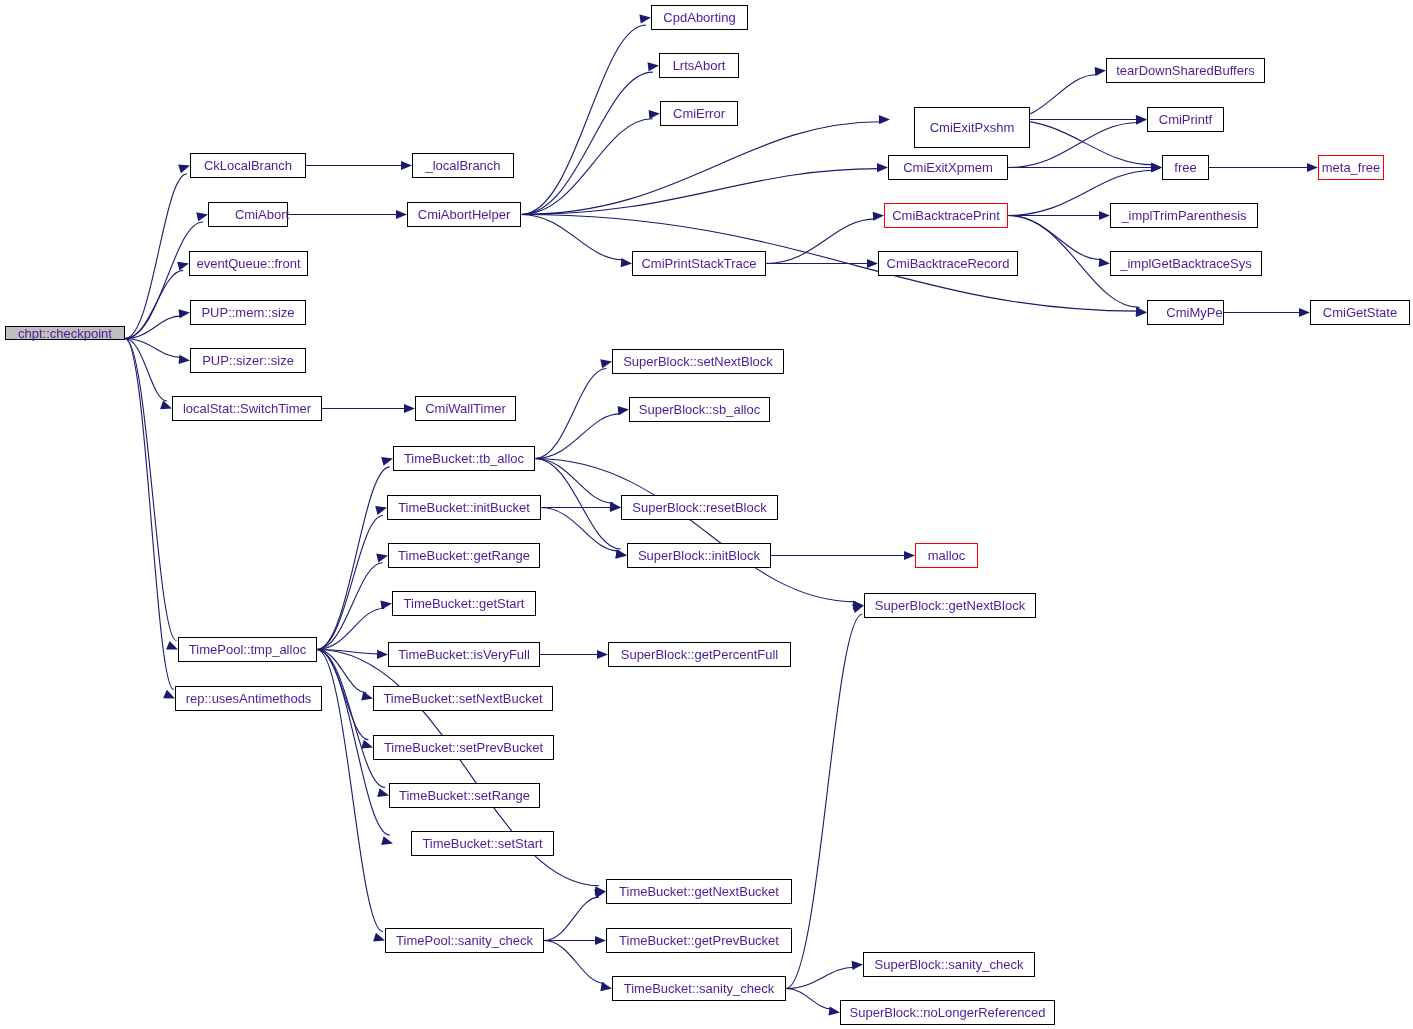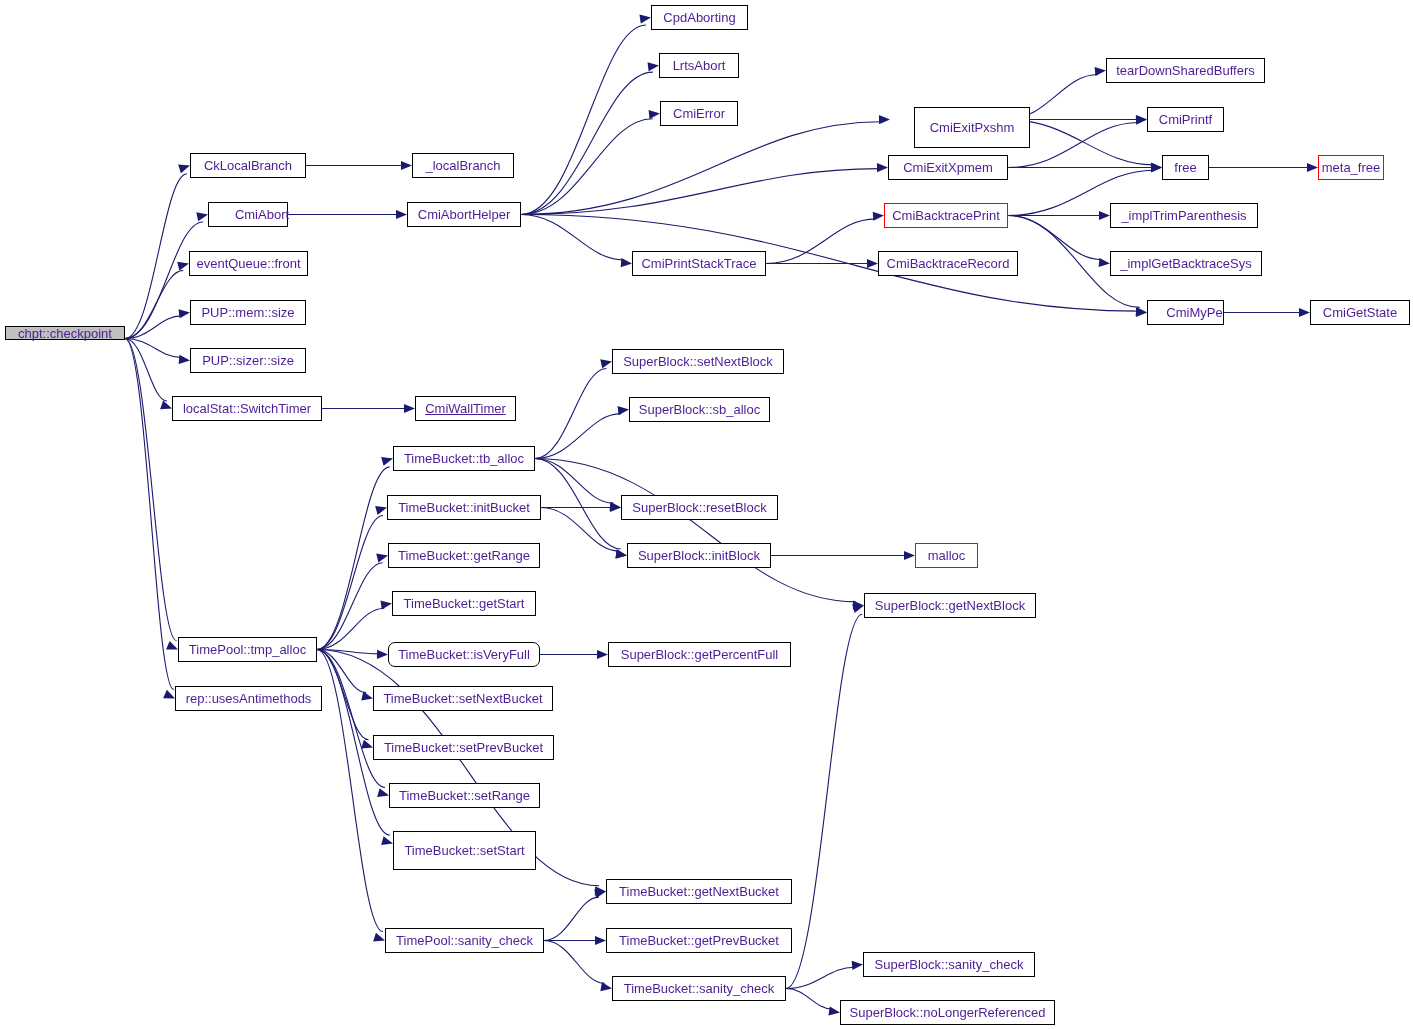--- a/index.html
+++ b/index.html
@@ -195,21 +195,21 @@
       </div>
       <div class="node" style="left: 172px; top: 396px; width: 150px; height: 25px;">
         <span>localStat::SwitchTimer</span>
       </div>
       <div class="node" style="left: 412px; top: 153px; width: 102px; height: 25px;">
         <span>_localBranch</span>
       </div>
       <div class="node" style="left: 407px; top: 202px; width: 114px; height: 25px;">
         <span>CmiAbortHelper</span>
       </div>
-      <div class="node" style="left: 415px; top: 396px; width: 101px; height: 25px; text-decoration: underline;">
+      <div class="node" style="left: 415px; top: 396px; width: 101px; height: 25px;">
         <span>CmiWallTimer</span>
       </div>
       <div class="node" style="left: 651px; top: 5px; width: 97px; height: 25px;">
         <span>CpdAborting</span>
       </div>
       <div class="node" style="left: 659px; top: 53px; width: 80px; height: 25px;">
         <span>LrtsAbort</span>
       </div>
       <div class="node" style="left: 660px; top: 101px; width: 78px; height: 25px;">
         <span>CmiError</span>
@@ -264,33 +264,33 @@
       </div>
       <div class="node" style="left: 387px; top: 495px; width: 154px; height: 25px;">
         <span>TimeBucket::initBucket</span>
       </div>
       <div class="node" style="left: 388px; top: 543px; width: 152px; height: 25px;">
         <span>TimeBucket::getRange</span>
       </div>
       <div class="node" style="left: 392px; top: 591px; width: 144px; height: 25px;">
         <span>TimeBucket::getStart</span>
       </div>
-      <div class="node" style="left: 388px; top: 642px; width: 152px; height: 25px; border-radius: 7px;">
+      <div class="node" style="left: 388px; top: 642px; width: 152px; height: 25px;">
         <span>TimeBucket::isVeryFull</span>
       </div>
       <div class="node" style="left: 373px; top: 686px; width: 180px; height: 25px;">
         <span>TimeBucket::setNextBucket</span>
       </div>
       <div class="node" style="left: 373px; top: 735px; width: 181px; height: 25px;">
         <span>TimeBucket::setPrevBucket</span>
       </div>
       <div class="node" style="left: 389px; top: 783px; width: 151px; height: 25px;">
         <span>TimeBucket::setRange</span>
       </div>
-      <div class="node" style="left: 393px; top: 831px; width: 143px; height: 39px;">
+      <div class="node" style="left: 411px; top: 831px; width: 143px; height: 25px;">
         <span>TimeBucket::setStart</span>
       </div>
       <div class="node" style="left: 385px; top: 928px; width: 159px; height: 25px;">
         <span>TimePool::sanity_check</span>
       </div>
       <div class="node" style="left: 612px; top: 349px; width: 172px; height: 25px;">
         <span>SuperBlock::setNextBlock</span>
       </div>
       <div class="node" style="left: 629px; top: 397px; width: 141px; height: 25px;">
         <span>SuperBlock::sb_alloc</span>

